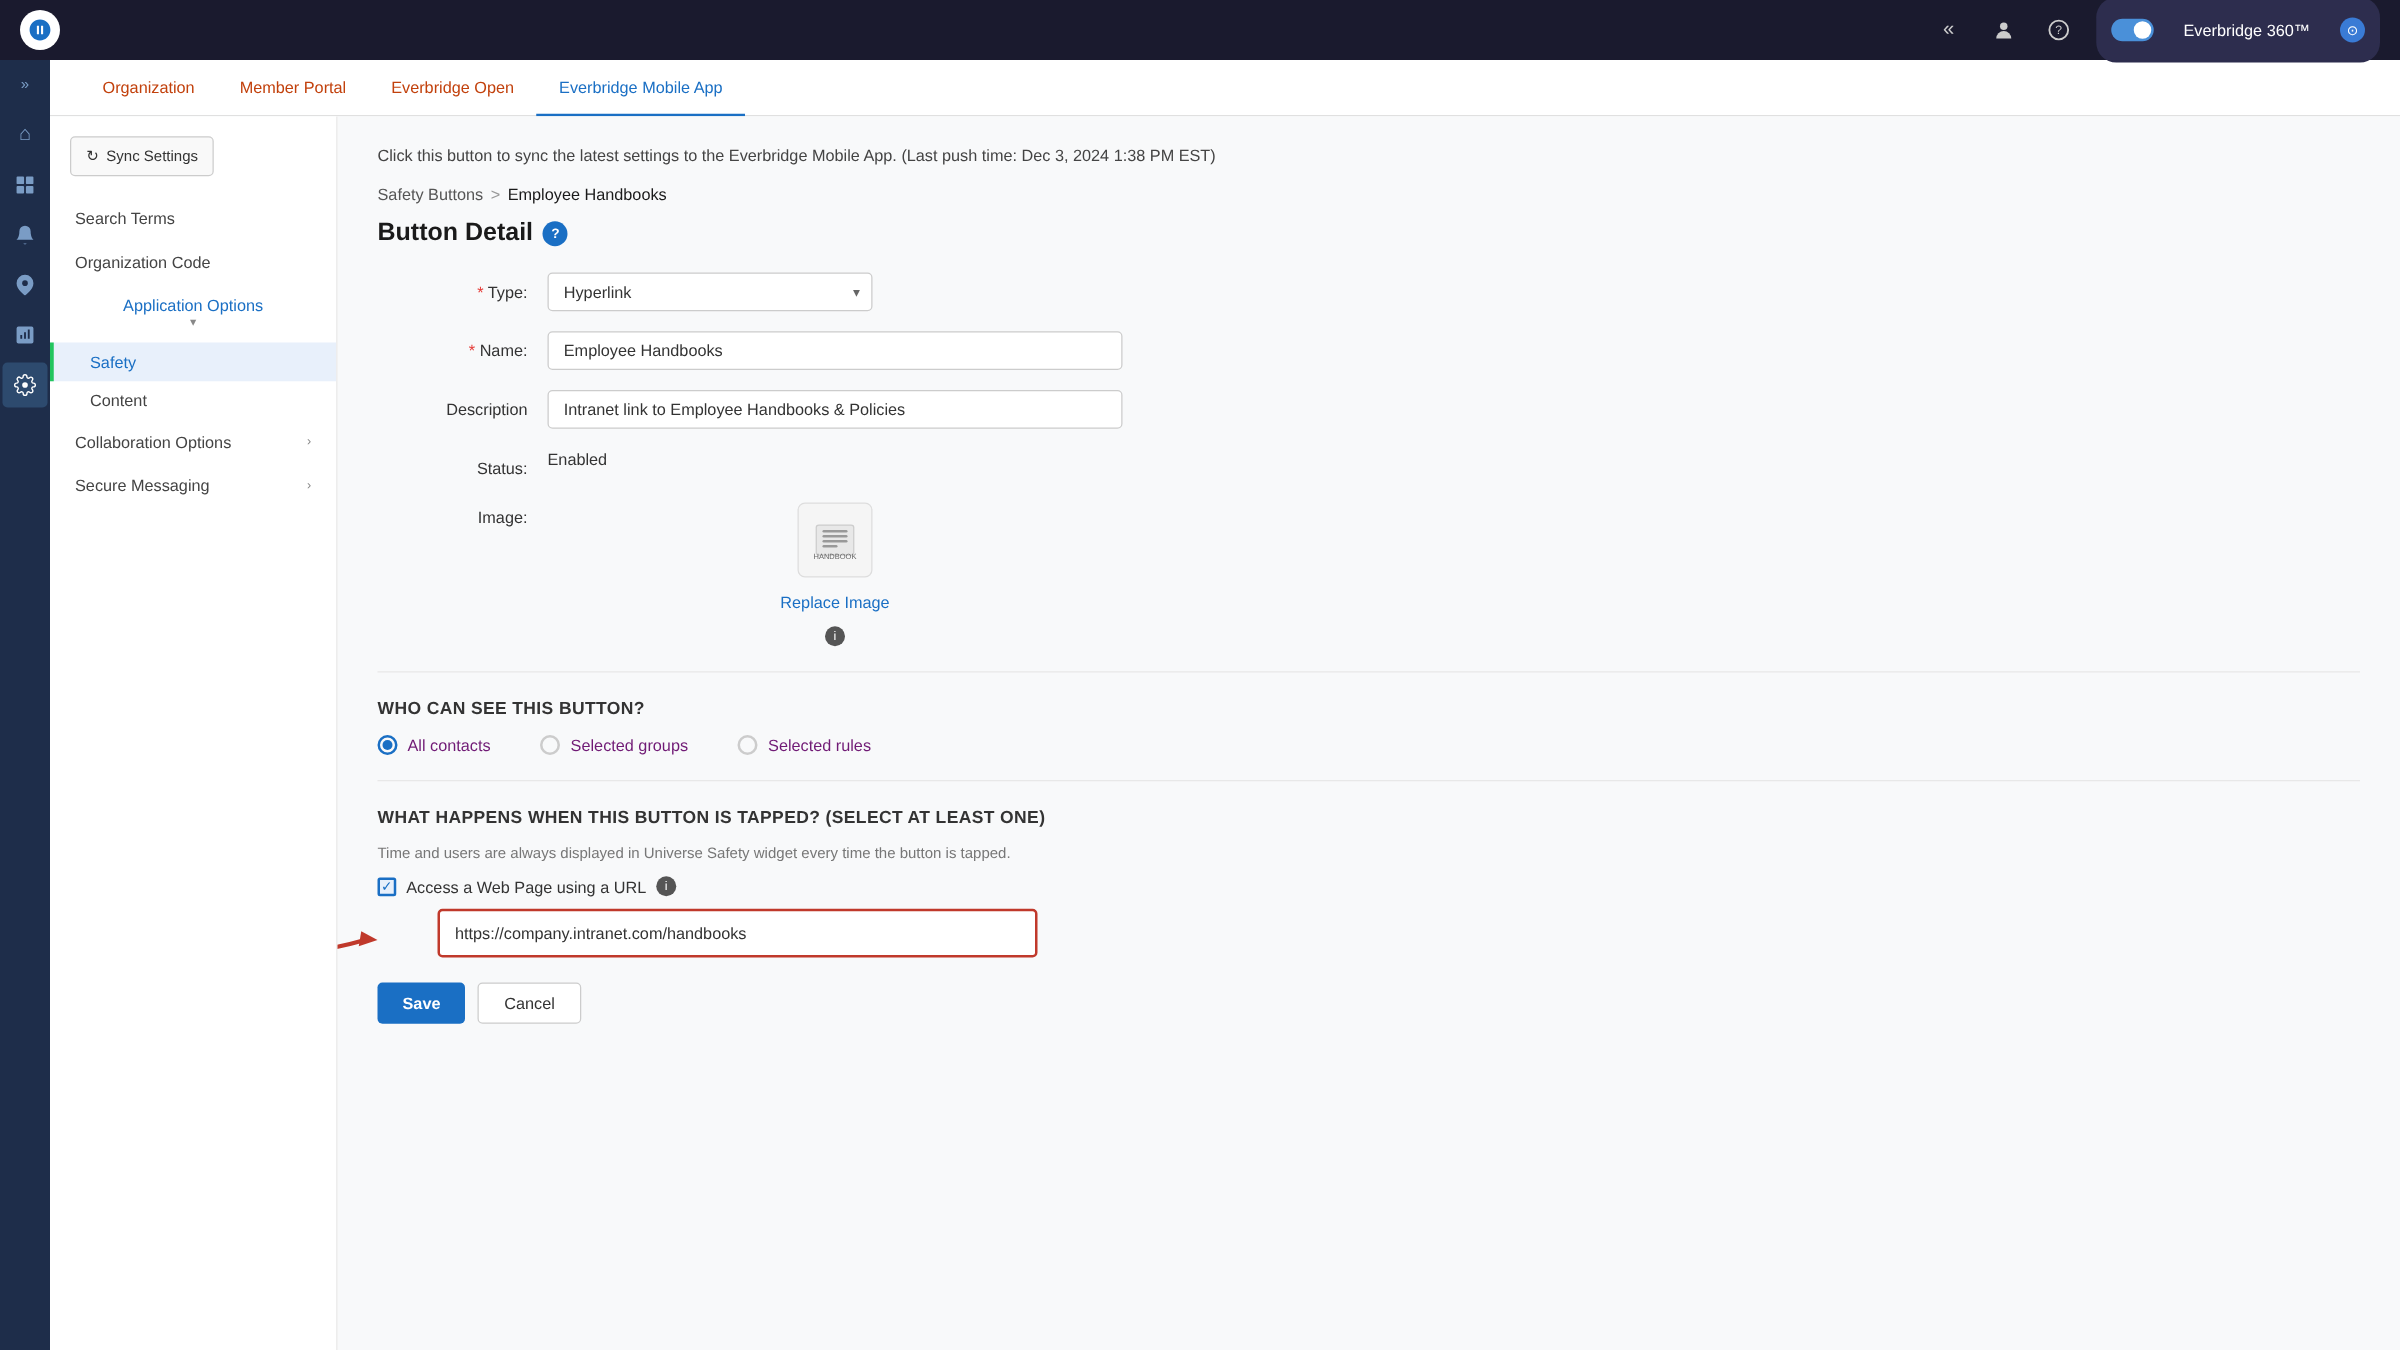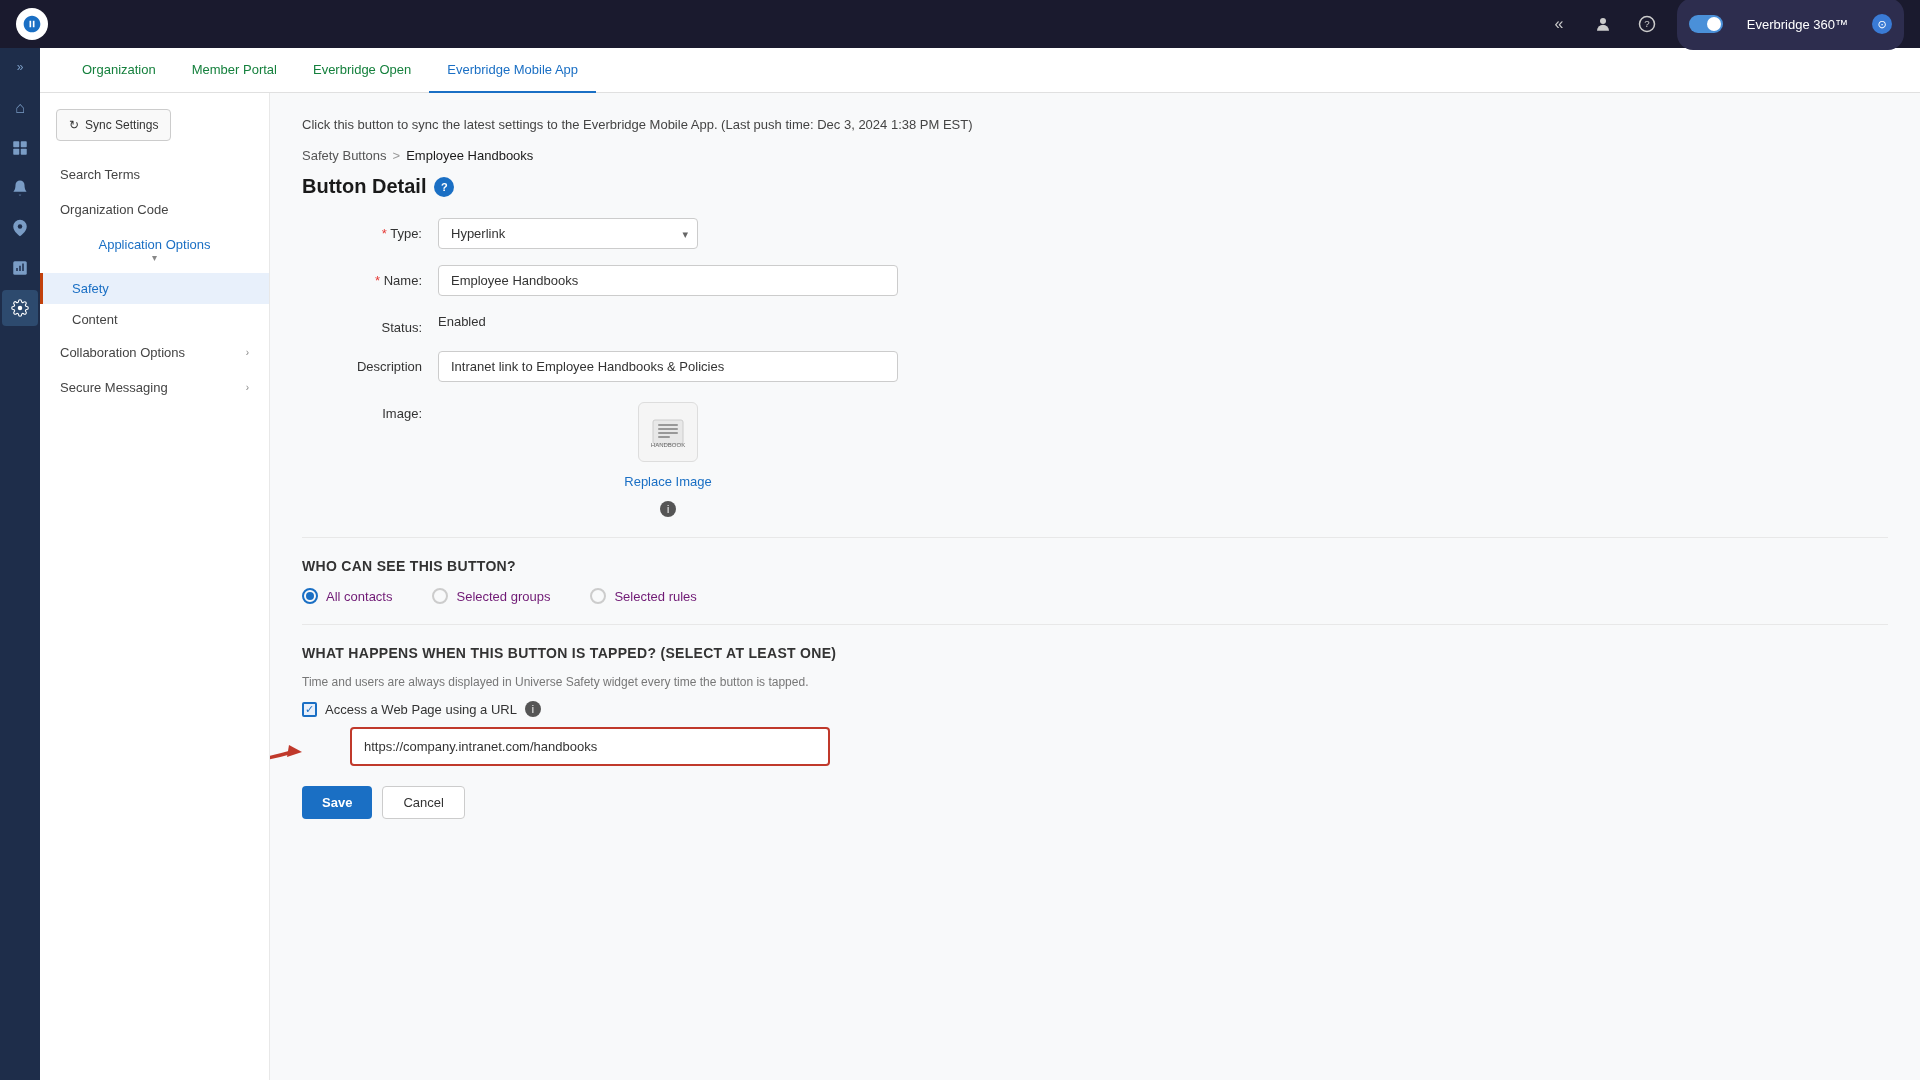--- a/index.html
+++ b/index.html
@@ -35,21 +35,21 @@
     
     .main-wrapper {
       margin-top: 48px; margin-left: 40px; flex: 1; display: flex; flex-direction: column; overflow: hidden;
     }
 
     
     .tabs-bar {
       background: #fff; border-bottom: 1px solid #e0e0e0; padding: 0 24px; display: flex; gap: 0;
     }
     .tab {
-      padding: 14px 18px; font-size: 13px; color: #15803d; cursor: pointer; border-bottom: 2px solid transparent; margin-bottom: -1px;
+      padding: 14px 18px; font-size: 13px; color: #c2410c; cursor: pointer; border-bottom: 2px solid transparent; margin-bottom: -1px;
     }
     .tab.active { color: #1a6fc4; border-bottom-color: #1a6fc4; font-weight: 500; }
 
     
     .content-area {
       display: flex; flex: 1; overflow: hidden; background: #f8f9fa;
     }
 
     
     .left-nav {
@@ -60,21 +60,21 @@
       border: 1px solid #ccc; border-radius: 4px; padding: 8px 12px; cursor: pointer;
       font-size: 12px; background: #f9f9f9; color: #333; white-space: nowrap;
     }
     .nav-item {
       padding: 10px 20px; font-size: 13px; color: #444; cursor: pointer; display: flex; align-items: center; justify-content: space-between;
     }
     .nav-item.active { color: #1a6fc4; font-weight: 500; flex-direction: column; }
     .nav-sub-item {
       padding: 8px 20px 8px 32px; font-size: 13px; color: #444; cursor: pointer;
     }
-    .nav-sub-item.active { background: #e8f0fb; color: #1a6fc4; font-weight: 500; border-left: 3px solid #c2410c; padding-left: 29px; }
+    .nav-sub-item.active { background: #e8f0fb; color: #1a6fc4; font-weight: 500; border-left: 3px solid #22c55e; padding-left: 29px; }
     .chevron { font-size: 10px; color: #888; }
 
     
     .main-panel {
       flex: 1; overflow-y: auto; padding: 24px 32px; position: relative;
     }
 
     
     .breadcrumb {
       font-size: 13px; color: #555; margin-bottom: 12px; display: flex; align-items: center; gap: 6px;
@@ -299,30 +299,30 @@
       <div class="form-row">
         <div class="form-label">
           <span style="color:#e53935;">*</span> Name:
         </div>
         <div class="form-control">
           <input class="text-input" type="text" value="Employee Handbooks" style="">
         </div>
       </div>
 
       <div class="form-row">
+        <div class="form-label">Description</div>
+        <div class="form-control">
+          <input class="text-input" type="text" value="Intranet link to Employee Handbooks &amp; Policies" style="">
+        </div>
+      </div>
+
+      <div class="form-row">
         <div class="form-label">Status:</div>
         <div class="form-control">
           <span class="status-text">Enabled</span>
-        </div>
-      </div>
-
-      <div class="form-row">
-        <div class="form-label">Description</div>
-        <div class="form-control">
-          <input class="text-input" type="text" value="Intranet link to Employee Handbooks &amp; Policies" style="">
         </div>
       </div>
 
       <div class="form-row">
         <div class="form-label">Image:</div>
         <div class="form-control">
           <div class="image-area">
             <div class="image-thumbnail">
               <svg width="40" height="40" viewBox="0 0 40 40" fill="none">
                 <rect x="5" y="8" width="30" height="24" rx="2" fill="#e8e8e8" stroke="#ccc" stroke-width="1"></rect>

